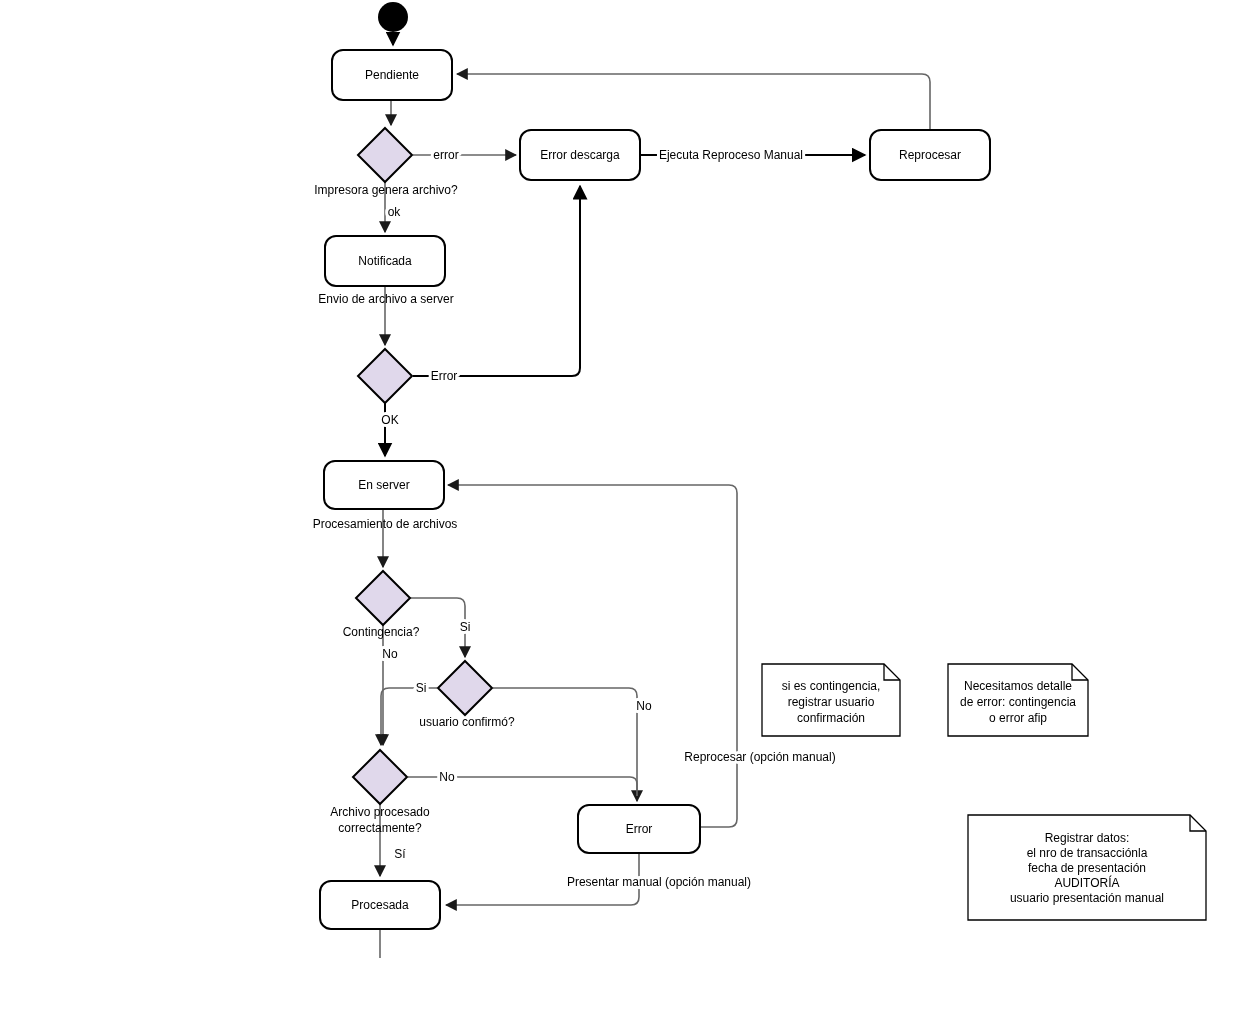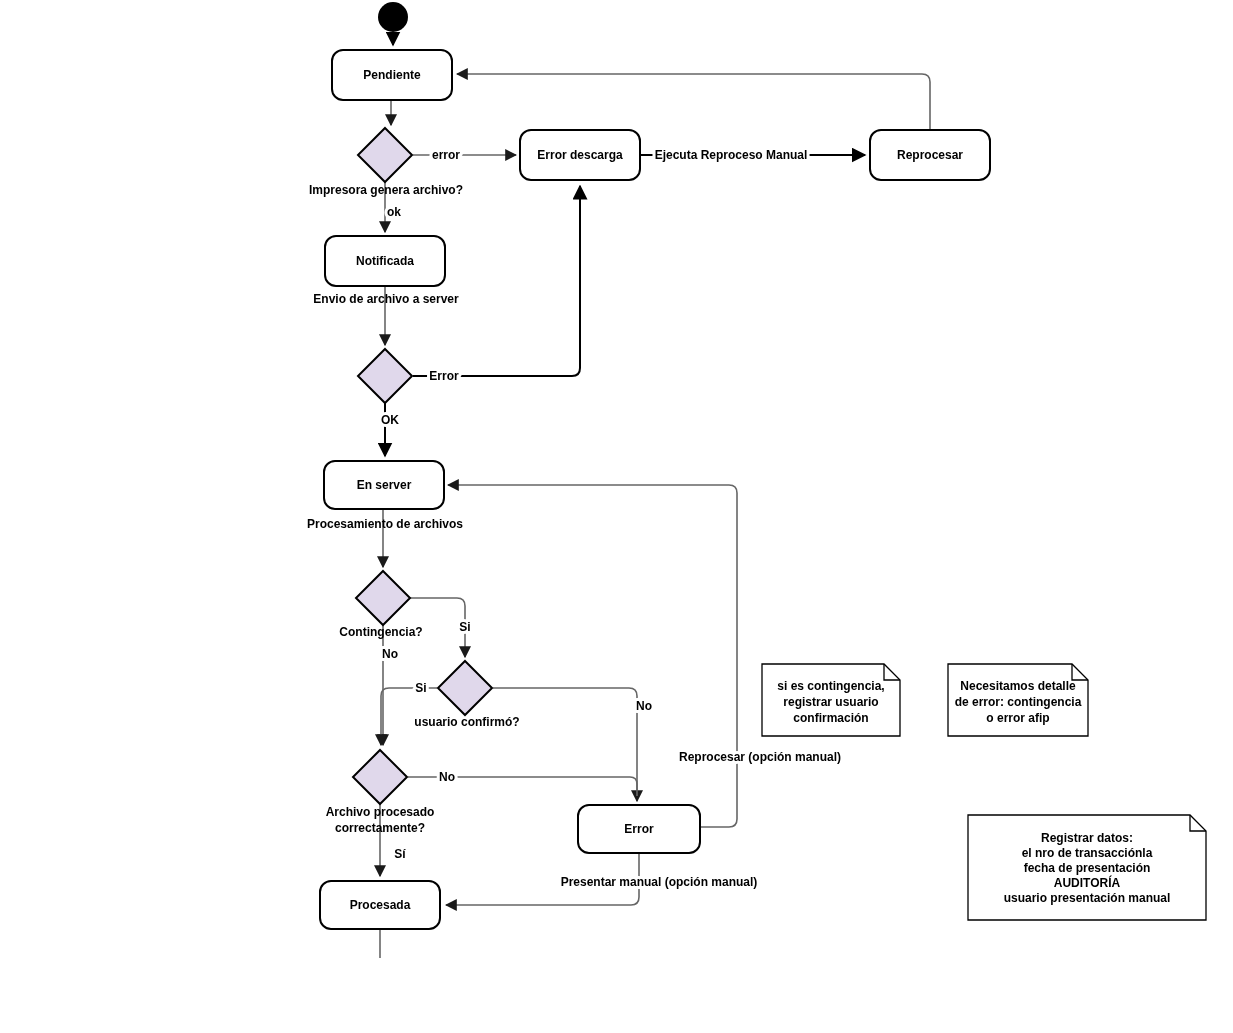--- a/index.html
+++ b/index.html
@@ -7,21 +7,20 @@
     padding: 0;
     background: #ffffff;
     font-family: "Liberation Sans", sans-serif;
   }
   .canvas-wrap {
     width: 1233px;
     height: 958px;
     position: relative;
     background: #ffffff;
     overflow: hidden;
-    font-weight: bold;
   }
   svg { display: block; }
   text {
     font-family: "Liberation Sans", sans-serif;
     font-size: 12px;
     fill: #000000;
   }
   .node-label { font-size: 12px; }
   .edge-label-halo {
     paint-order: stroke fill;

